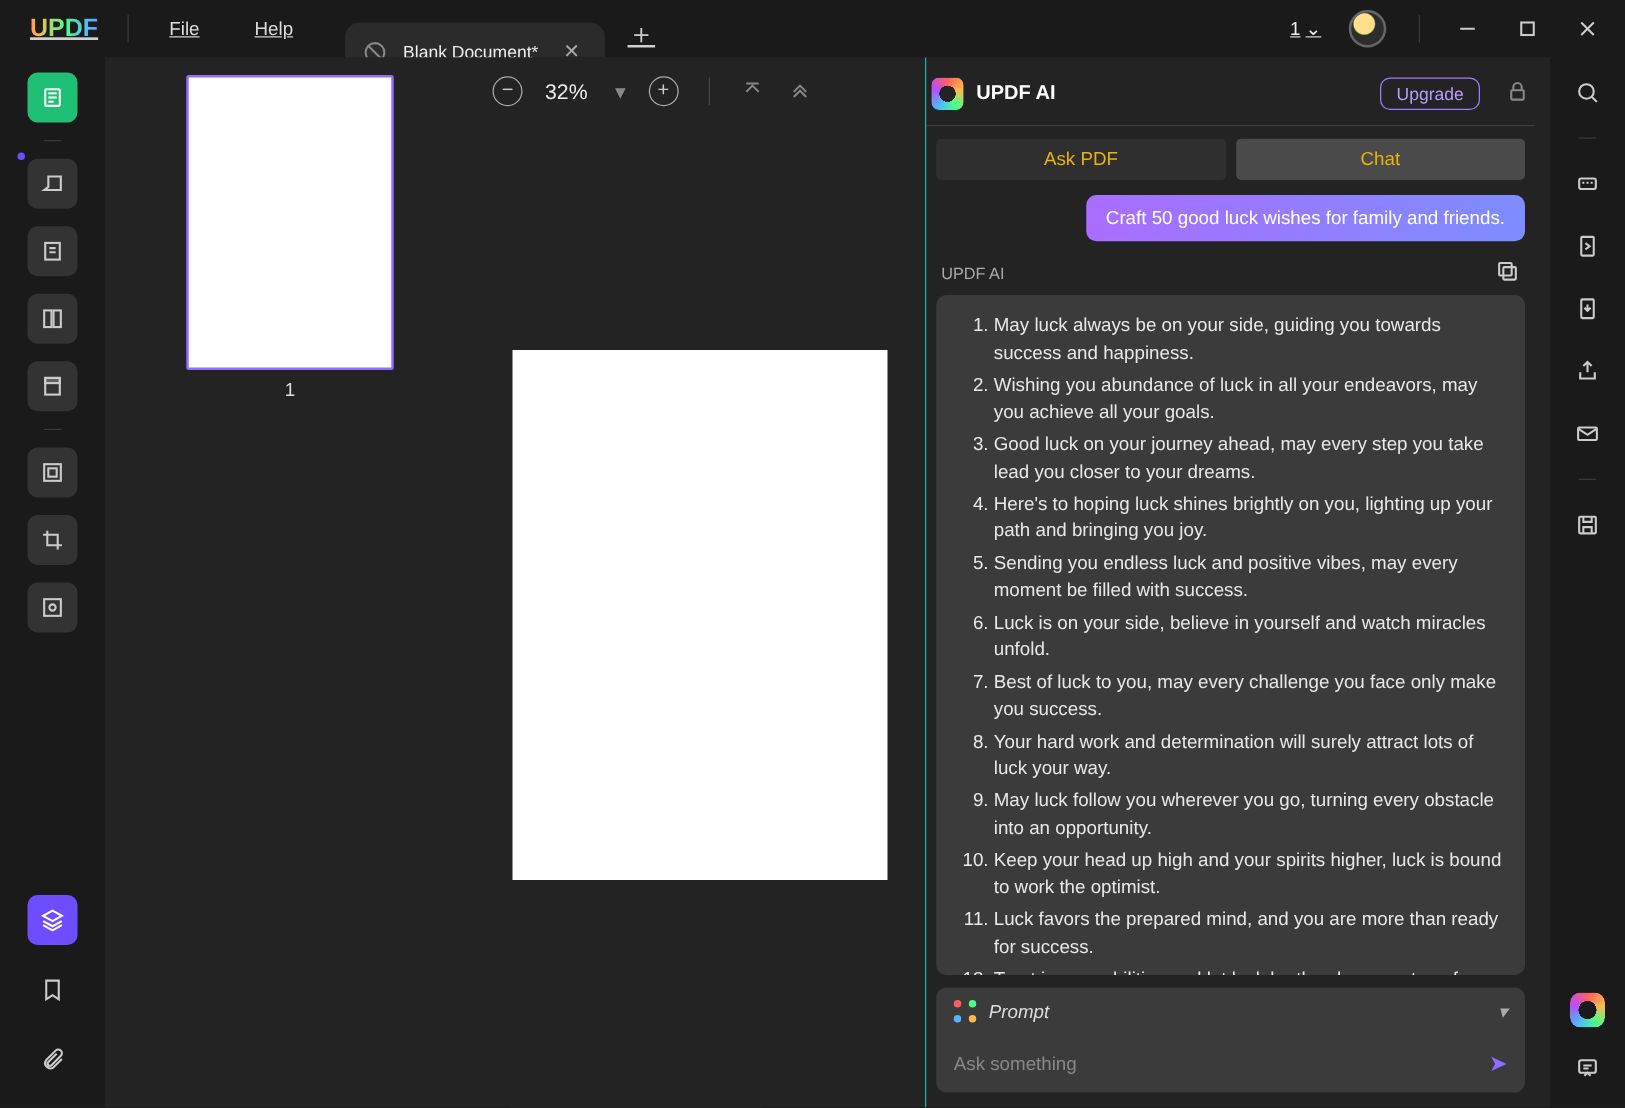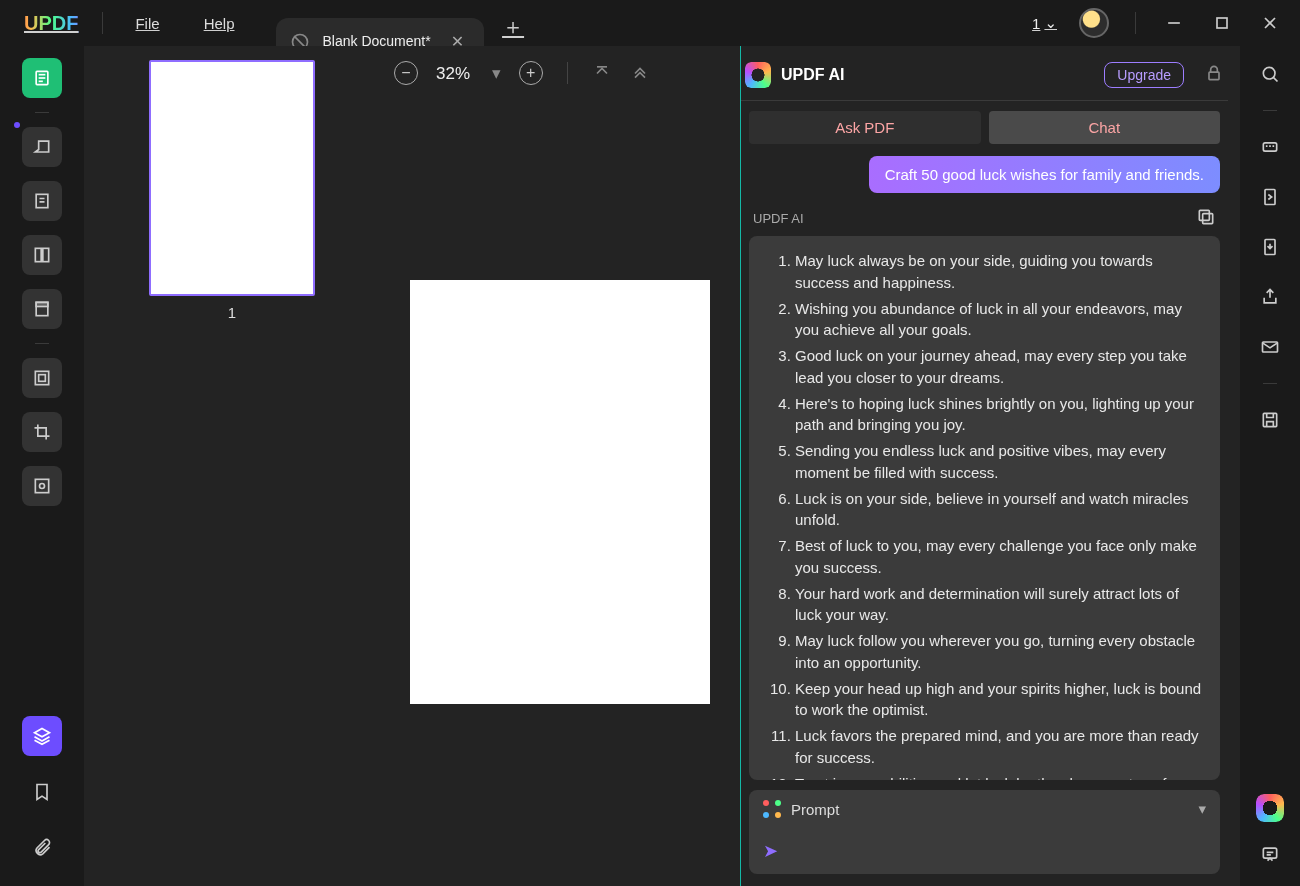--- a/index.html
+++ b/index.html
@@ -110,21 +110,21 @@
 .upgrade-btn {
   margin-left: auto; border: 1.5px solid #9d7dff; color: #b89dff;
   padding: 4px 12px; border-radius: 8px; font-size: 14px; cursor: pointer;
 }
 .lock-icon { color:#888; margin-left:10px; }
 .ai-hr { height:1px; background:#3a3a3a; margin: 2px 0 10px 0; }
 
 .ai-tabs { display:flex; gap:8px; padding: 0 8px 12px 8px; }
 .ai-tab {
   flex:1; text-align:center; padding:8px 0; border-radius:4px;
-  color:#fca5a5; font-size:15px; cursor:pointer;
+  color:#eab308; font-size:15px; cursor:pointer;
 }
 .ai-tab.active { background:#4a4a4a; }
 .ai-tab.inactive { background:#2f2f2f; }
 
 .user-bubble {
   margin: 0 8px 14px auto; max-width: 360px;
   background: linear-gradient(90deg, #a96dff, #7d8dff);
   color: #fff; padding: 10px 16px; border-radius: 8px;
   font-size: 15px;
 }
@@ -135,21 +135,21 @@
   margin: 0 8px; background: #3b3b3b; border-radius: 8px;
   padding: 14px 18px; flex: 1; overflow: hidden; color: #e8e8e8;
   font-size: 15px; line-height: 1.45;
 }
 .ai-response ol { padding-left: 28px; }
 .ai-response li { margin-bottom: 4px; }
 
 .prompt-header {
   margin: 10px 8px 0 8px; background:#3b3b3b; border-radius:8px 8px 0 0;
   padding: 10px 14px; display:flex; align-items:center; gap:10px;
-  color:#ddd; font-size:15px;
+  color:#ddd; font-size:15px;font-style:italic;
 }
 .prompt-dots {
   width:18px; height:18px; position:relative;
 }
 .prompt-dots span { position:absolute; width:6px; height:6px; border-radius:50%; }
 .prompt-dots .d1{background:#ff5e5e; left:0; top:0;}
 .prompt-dots .d2{background:#4dff88; right:0; top:0;}
 .prompt-dots .d3{background:#4db8ff; left:0; bottom:0;}
 .prompt-dots .d4{background:#ffb84d; right:0; bottom:0;}
 .prompt-chev { margin-left:auto; color:#aaa; }
@@ -377,20 +377,21 @@
       <div class="prompt-dots">
         <span class="d1"></span>
           <span class="d2"></span>
           <span class="d3"></span>
           <span class="d4"></span>
       </div>
       <span>Prompt</span>
       <span class="prompt-chev">▾</span>
     </div>
     <div class="ask-row">
+      <input class="ask-input" placeholder="Ask something" style="">
       <span class="send-btn">➤</span>
     </div>
   </div>
 
   <div class="right-tools">
     <div class="rtool">
       <svg viewBox="0 0 24 24" fill="none" stroke="currentColor" stroke-width="2">
           <circle cx="11" cy="11" r="7"></circle>
           <line x1="21" y1="21" x2="16" y2="16"></line>
         </svg>

